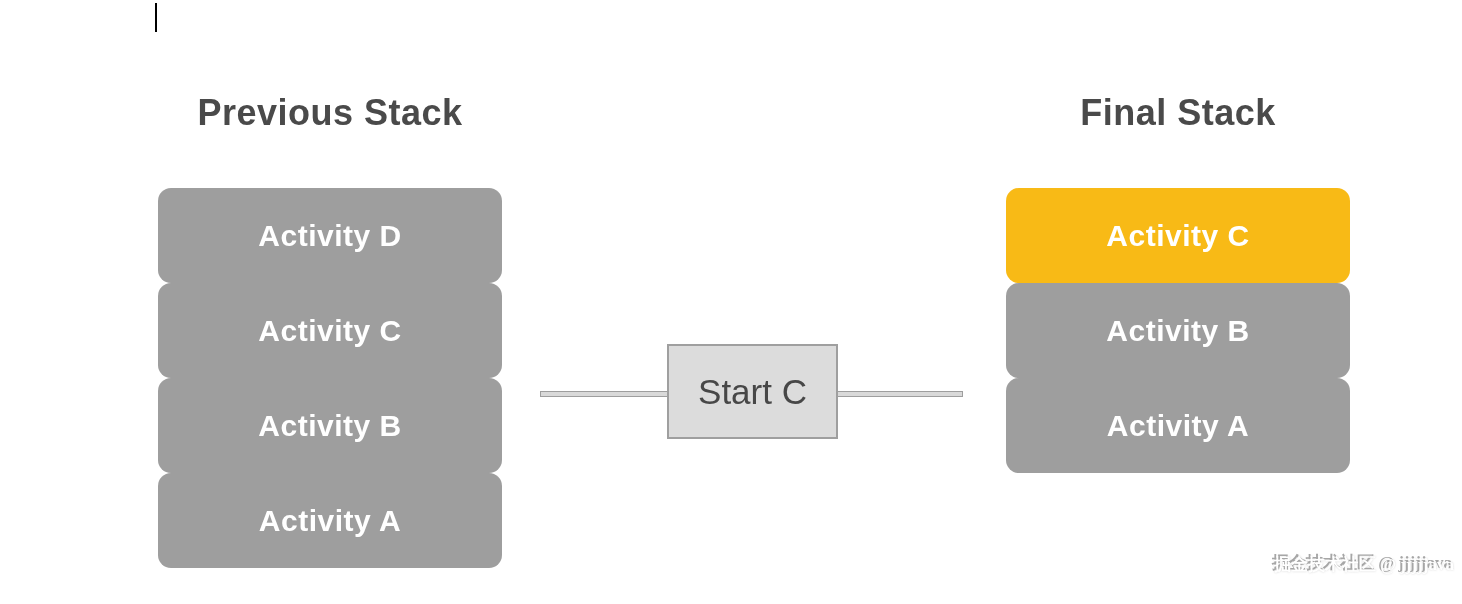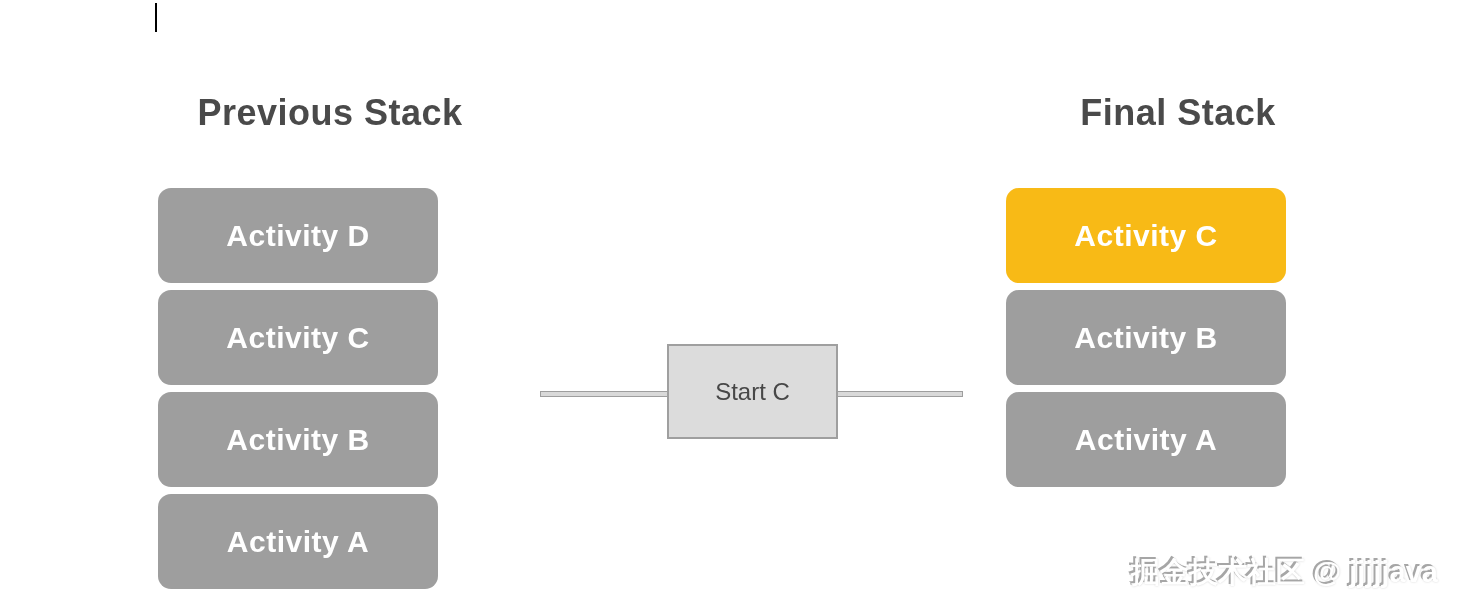--- a/index.html
+++ b/index.html
@@ -39,23 +39,22 @@
 
   .stack {
     position: absolute;
     top: 188px;
     width: 344px;
   }
   .stack.prev { left: 158px; }
   .stack.final { left: 1006px; }
 
   .activity-box {
-    width: 280px;
+    width: 344px;
     height: 95px;
-    margin-bottom: 7px;
     border-radius: 13px;
     background: var(--box-gray, #9e9e9e);
     display: flex;
     align-items: center;
     justify-content: center;
     box-sizing: border-box;
   }
   .activity-box.highlight {
     background: var(--box-highlight, #f8ba16);
   }
@@ -85,35 +84,36 @@
     height: 95px;
     box-sizing: border-box;
     background: var(--action-bg, #dcdcdc);
     border: 2px solid var(--action-border, #9f9f9f);
     display: flex;
     align-items: center;
     justify-content: center;
     z-index: 2;
   }
   .start-label {
-    font-size: 24px;
+    font-size: 35px;
     font-weight: normal;
     color: var(--action-text, #474747);
   }
 
   .watermark {
     position: absolute;
     top: 553px;
-    right: 24px;
-    font-size: 29px;
+    right: 8px;
+    font-size: 17px;
     font-weight: bold;
     color: var(--watermark-text, #ffffff);
     text-shadow: -2px -2px 0 var(--watermark-shadow, #a6a6a6),
                  0 0 2px rgba(150,150,150,0.45);
     white-space: nowrap;
+    font-family: Liberation Serif, serif;
   }
 </style>
 </head>
 <body>
 
 <div class="canvas">
 
   <div class="cursor"></div>
 
   <div class="stack-title final">Final Stack</div>

